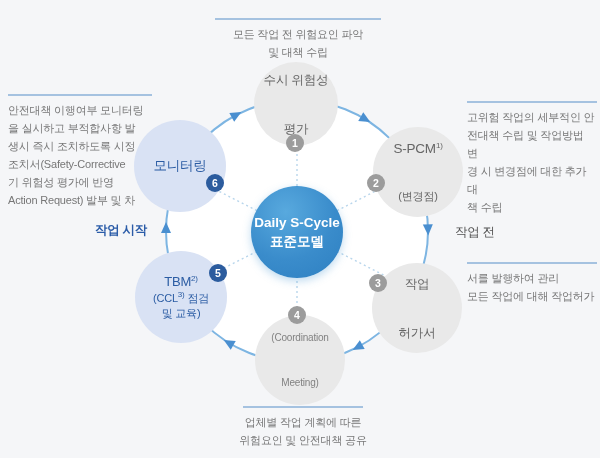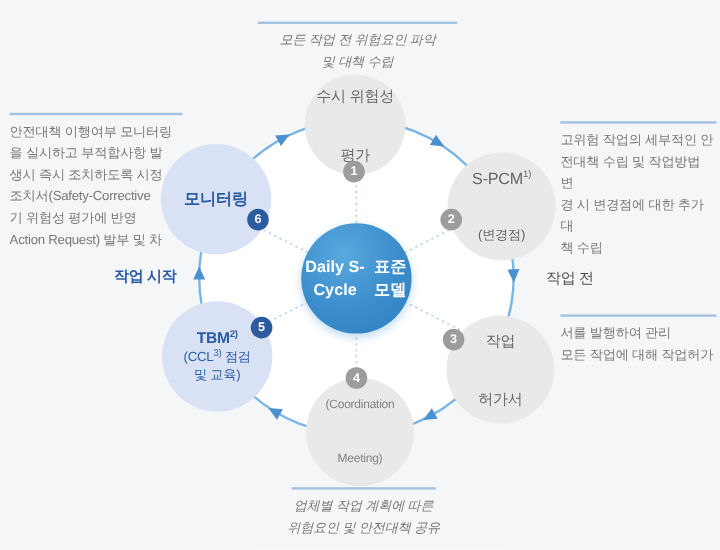--- a/index.html
+++ b/index.html
@@ -11,57 +11,57 @@
 
   
   .node{
     position:absolute;border-radius:50%;
     display:flex;flex-direction:column;align-items:center;justify-content:center;
     text-align:center;letter-spacing:-0.2px;
   }
   .node.gray{background:#e9e9e9;color:#666;gap:31px;}
   .node.blue{background:#d9e2f4;color:#2b5ca3;}
   .node .l{font-size:12.5px;line-height:18px;}
-  .node .t{font-size:13px;font-weight:bold;line-height:18px;}
+  .node .t{font-size:13px;font-weight:normal;line-height:18px;}
   .node .sub{font-size:11px;line-height:15px;}
   .node .sub-en{font-size:10px;line-height:14px;color:#828282;}
   sup{font-size:8px;line-height:0;}
 
   .n1{left:254px;top:62px;width:84px;height:84px;}
   .n2{left:373px;top:127px;width:90px;height:90px;}
   .n3{left:372px;top:263px;width:90px;height:90px;}
   .n4{left:255px;top:315px;width:90px;height:90px;}
   .n5{left:135px;top:251px;width:92px;height:92px;}
   .n6{left:134px;top:120px;width:92px;height:92px;}
   .n2 .l{font-size:13.5px;}
   .n6 .t{font-size:13.5px;}
 
   .center-node{
     position:absolute;left:251px;top:186px;width:92px;height:92px;border-radius:50%;
     background:radial-gradient(circle at 38% 28%,#58a9de 0%,#3a8ccb 55%,#2d7fc1 100%);
-    color:#fff;display:flex;flex-direction:row;align-items:center;justify-content:center;
+    color:#fff;display:flex;flex-direction:column;align-items:center;justify-content:center;
     font-weight:bold;font-size:13.5px;line-height:19px;text-align:center;
     box-shadow:0 3px 8px rgba(70,150,210,.35);
   }
 
   
   .badge{
     position:absolute;width:18px;height:18px;border-radius:50%;
     color:#fff;font-size:10.5px;font-weight:bold;
     display:flex;align-items:center;justify-content:center;
   }
   .badge.g{background:#9c9c9c;}
   .badge.n{background:#2c5c9e;}
   .b1{left:286px;top:134px;} .b2{left:367px;top:174px;} .b3{left:369px;top:274px;}
   .b4{left:288px;top:306px;} .b5{left:209px;top:264px;} .b6{left:206px;top:174px;}
 
   
   .ann{position:absolute;font-size:11px;color:#777;line-height:18px;letter-spacing:-0.2px;}
   .ann-line{height:0;border-top:2px solid #a5c2e0;margin-bottom:5px;}
-  .ann.centered{text-align:center;font-style:italic;}
+  .ann.centered{text-align:center;}
   .ann-top{left:215px;top:18px;width:166px;}
   .ann-left-top{left:8px;top:94px;width:144px;}
   .ann-left-bottom{left:8px;top:263px;width:144px;}
   .ann-right-top{left:467px;top:101px;width:130px;}
   .ann-right-bottom{left:467px;top:262px;width:130px;}
   .ann-bottom{left:223px;top:406px;width:160px;}
   .ann-bottom .ann-line{width:120px;margin:0 auto 5px auto;}
 
   
   .phase{position:absolute;font-size:12.5px;letter-spacing:-0.3px;}

